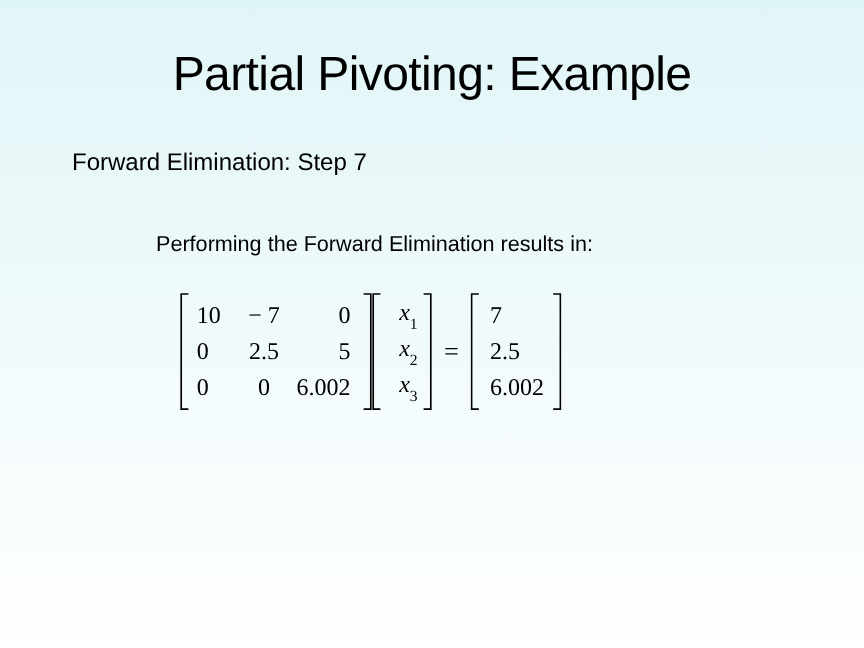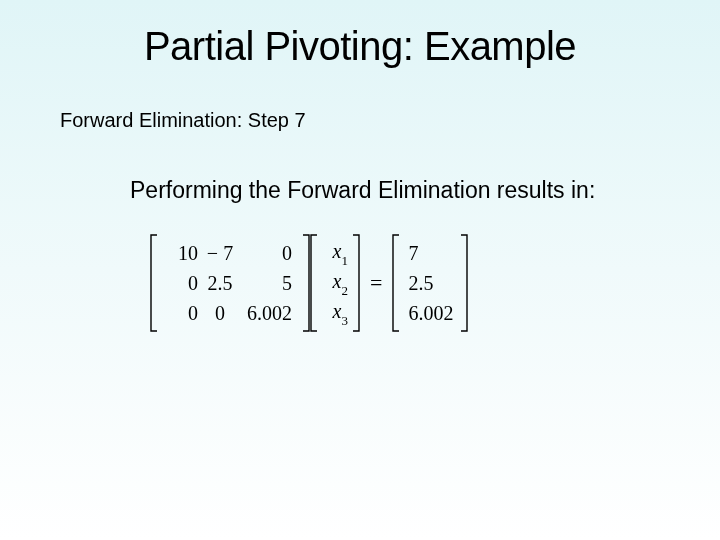--- a/index.html
+++ b/index.html
@@ -5,40 +5,40 @@
     * { margin: 0; padding: 0; box-sizing: border-box; }
     html, body { width: 720px; height: 540px; overflow: hidden; }
     body {
       background: linear-gradient(to bottom, #e0f5f7 0%, #f0fafb 50%, #ffffff 100%);
       font-family: Arial, Helvetica, sans-serif;
       color: #000;
     }
     .slide {
       width: 720px;
       height: 408px;
-      padding: 14px 50px;
+      padding: 30px 50px;
       position: relative;
     }
     .title {
       font-size: 40px;
       font-weight: 400;
       text-align: center;
       margin-top: 10px;
       margin-bottom: 40px;
       font-family: Verdana, Arial, sans-serif;
       letter-spacing: -0.5px;
     }
     .subheading {
       font-size: 20px;
       font-weight: 400;
       margin-left: 10px;
       margin-bottom: 45px;
     }
     .body-text {
-      font-size: 23px;
+      font-size: 18px;
       margin-left: 80px;
       margin-bottom: 30px;
     }
     .equation {
       display: flex;
       align-items: center;
       justify-content: flex-start;
       margin-left: 100px;
       font-family: "Times New Roman", Times, serif;
       font-size: 20px;
@@ -55,21 +55,21 @@
       flex-direction: column;
       justify-content: space-around;
       padding: 4px 4px;
     }
     .matrix-row {
       display: flex;
       height: 30px;
       align-items: center;
     }
     .cell { text-align: center; }
-    .cA0 { width: 36px; text-align: right; padding-left: 2px;}
+    .cA0 { width: 36px; text-align: left; padding-left: 2px;}
     .cA1 { width: 44px; text-align: center; }
     .cA2 { width: 56px; text-align: right; padding-right: 6px;}
     .cX  { width: 26px; font-style: italic; text-align: right;}
     .sub { font-size: 13px; vertical-align: sub; font-style: normal; position: relative; top: 2px;}
     .cB  { width: 52px; text-align: left; padding-left: 4px;}
     .eq-sign {
       font-size: 22px;
       padding: 0 10px;
       align-self: center;
     }

